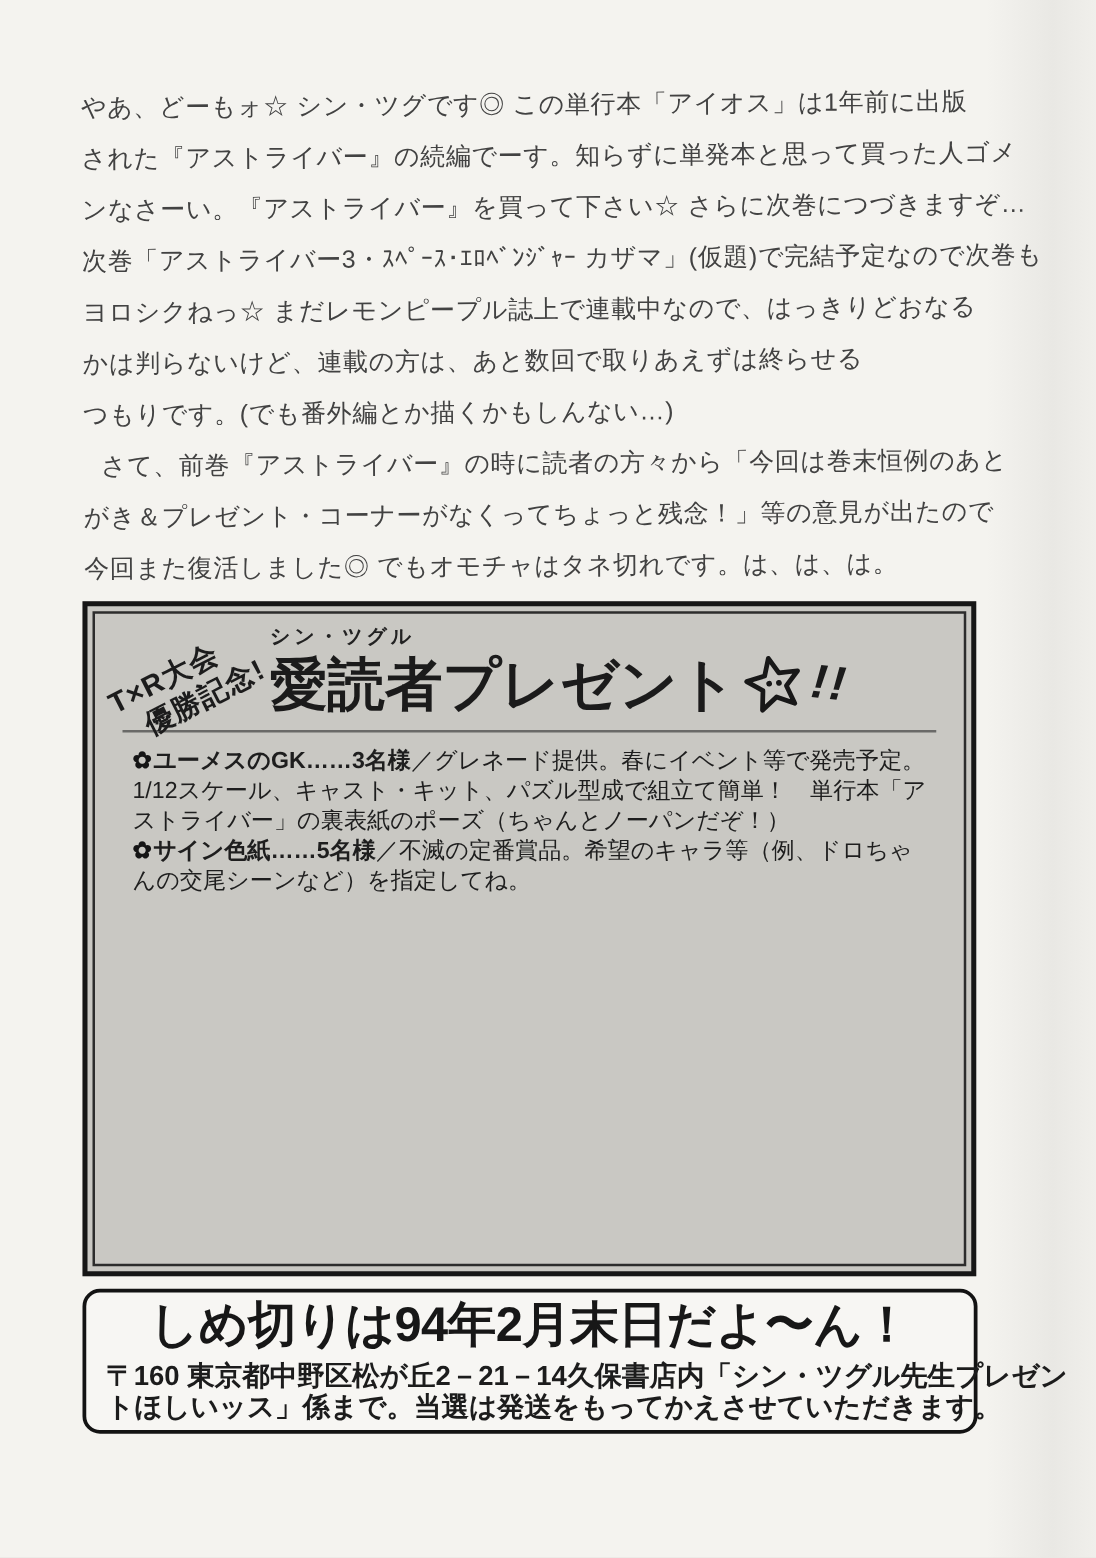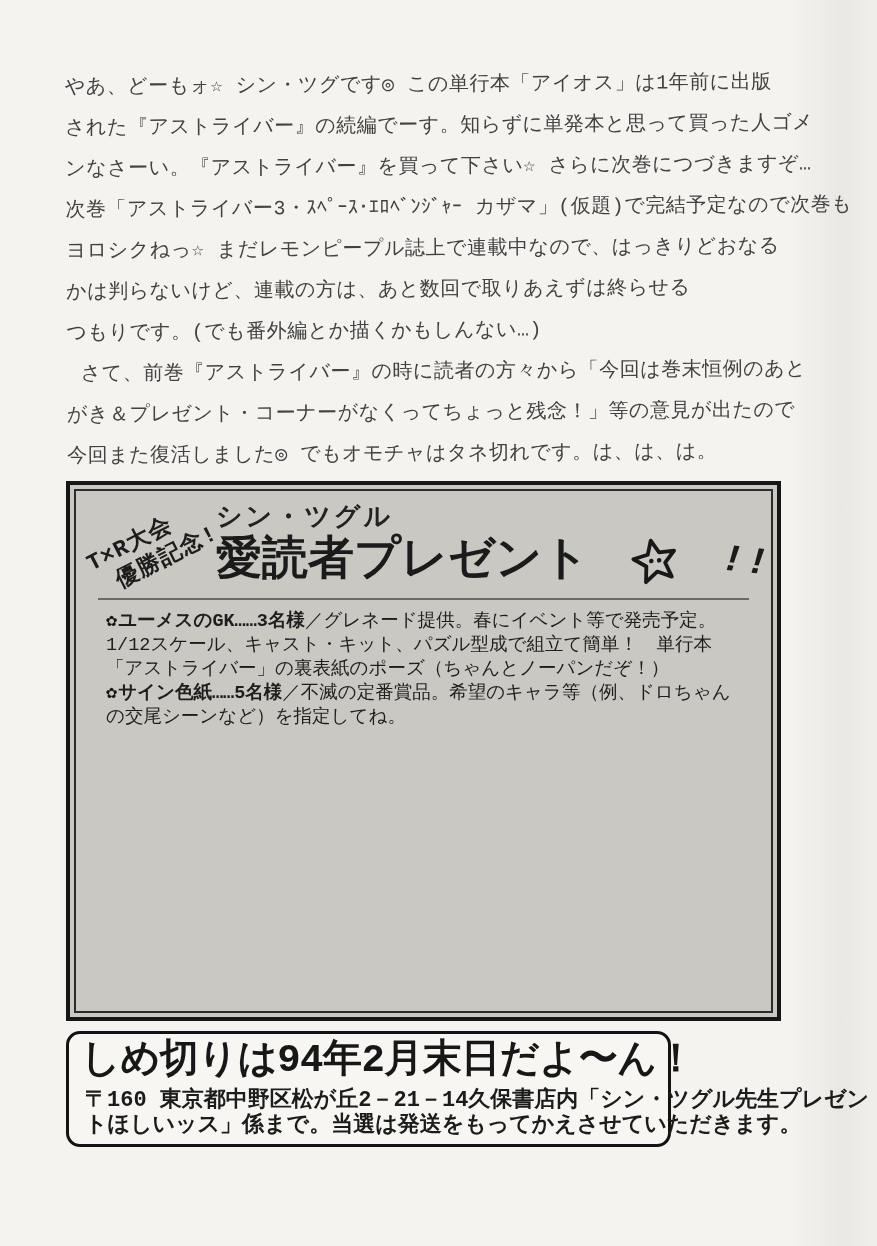--- a/index.html
+++ b/index.html
@@ -4,21 +4,20 @@
 <style>
   html,body{margin:0;padding:0;}
   body{
     width:877px;height:1246px;
     font-family:"Liberation Sans",sans-serif;
     background:#e9e8e4;
   }
   .page{
     position:relative;width:877px;height:1246px;overflow:hidden;
     background:linear-gradient(90deg,#f4f3ef 0%,#f4f3ef 90%,#e9e8e4 96%,#f0efeb 100%);
-    font-family:Liberation Mono, monospace;
   }
   
   .handwriting{
     position:absolute;left:66px;top:64px;width:770px;
     font-size:20px;line-height:41px;letter-spacing:0.5px;
     color:#424242;white-space:nowrap;
     transform:rotate(-0.4deg);
   }
   .hw-line{height:41px;overflow:visible;}
   .hw-line.indent{padding-left:14px;}
@@ -38,24 +37,24 @@
   }
   .badge{
     position:absolute;left:12px;top:30px;
     transform:rotate(-27deg);transform-origin:center;
     font-size:23px;font-weight:800;line-height:28px;
     color:#1c1c1c;white-space:nowrap;letter-spacing:1px;
   }
   .badge-l2{padding-left:18px;}
   .title-area{margin-left:140px;}
   .author{
-    font-size:26px;font-weight:700;letter-spacing:3px;color:#222;
+    font-size:16px;font-weight:700;letter-spacing:3px;color:#222;
   }
   .big-title{
-    display:flex;align-items:center;margin-top:3px;justify-content:space-between;
+    display:flex;align-items:center;margin-top:3px;
   }
   .big-title .t{
     font-size:46px;font-weight:900;color:#1b1b1b;
     letter-spacing:0;line-height:1.05;
   }
   .star-wrap{margin-left:6px;transform:rotate(-12deg);display:inline-flex;}
   .bangs{
     font-size:38px;font-weight:900;font-style:italic;color:#1b1b1b;
     margin-left:6px;transform:rotate(6deg);letter-spacing:2px;
   }
@@ -65,21 +64,21 @@
   }
   .prize-list{
     margin:0;padding:2px 24px 0 30px;list-style:none;
     font-size:18.5px;line-height:24px;color:#1e1e1e;
   }
   .prize-list li{margin:0;}
   .bullet{font-weight:700;margin-right:1px;color:#151515;}
   .prize-title{font-weight:900;}
   
   .deadline-box{
-    position:absolute;left:66px;top:1031px;width:605px;height:116px;
+    position:absolute;left:66px;top:1031px;width:716px;height:116px;
     box-sizing:border-box;
     background:#f7f6f3;
     border:3px solid #131313;border-radius:14px;
     padding:1px 12px 0 12px;
   }
   .dl-title{
     text-align:center;font-size:39px;font-weight:900;color:#171717;
     white-space:nowrap;letter-spacing:-0.5px;line-height:1.35;
   }
   .dl-addr{

